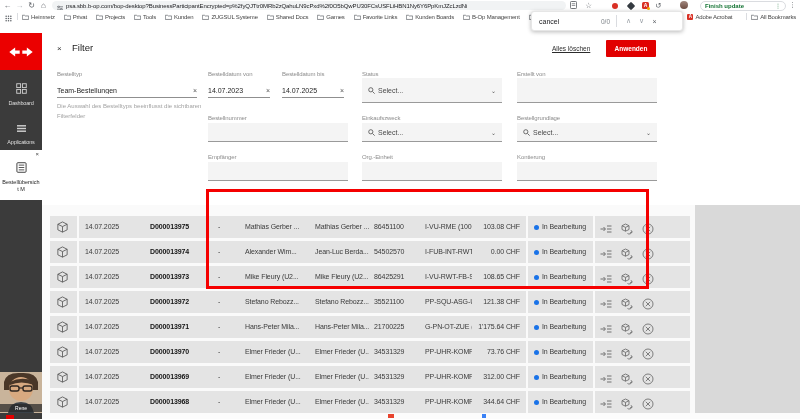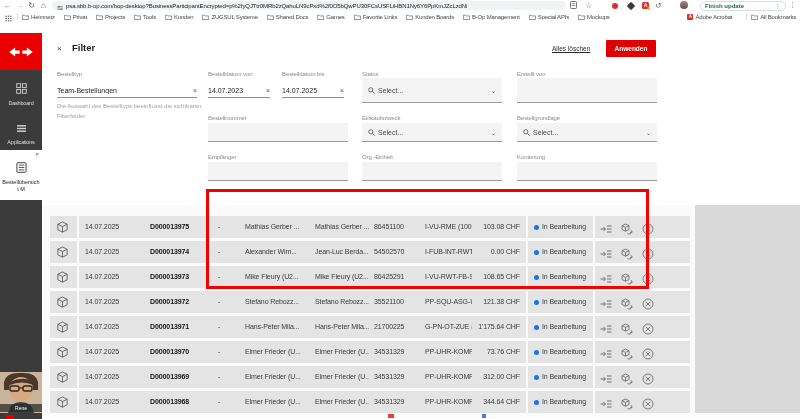--- a/index.html
+++ b/index.html
@@ -53,21 +53,21 @@
   .tile .tclose { position:absolute; right:3px; top:1px; font-size:6px; color:#444; }
   .tile .tlabel { font-size:5.5px; color:#222; word-break:break-all; line-height:1.25; padding:0 2px; margin-top:2px; }
   .suser { position:absolute; left:0; top:372px; width:42px; height:41px; z-index:6; overflow:hidden; }
   .suser svg { display:block; }
   .sname { position:absolute; left:0; bottom:1px; width:42px; background:rgba(40,40,40,.72); color:#fff; font-size:5px; text-align:center; padding:1px 0; }
   .side-redmark { position:absolute; left:6px; top:415px; width:8px; height:4px; background:#e10000; z-index:7; }
 
   
   .panel { position:absolute; left:42px; top:22px; width:758px; height:183px; background:#fff; z-index:4; }
   .f-close { position:absolute; left:15px; top:22px; font-size:8px; color:#333; }
-  .f-title { position:absolute; left:30px; top:20px; font-size:9.5px; font-weight:bold; color:#1c1c1c; }
+  .f-title { position:absolute; left:30px; top:20px; font-size:9.5px; font-weight:normal; color:#1c1c1c; }
   .clear-all { position:absolute; left:510px; top:23px; font-size:6.5px; color:#2b2b2b; text-decoration:underline; }
   .apply-btn { position:absolute; left:564px; top:18px; width:50px; height:17px; background:#e10000; color:#fff; font-size:6.5px; font-weight:bold; text-align:center; line-height:17px; border-radius:1px; }
   .flabel { position:absolute; font-size:6px; color:#8c8c8c; letter-spacing:-0.1px; }
   .ufield { position:absolute; border-bottom:1px solid #8f8f8f; height:18px; display:flex; align-items:flex-end; padding-bottom:3px; }
   .ufield .val { font-size:7px; color:#1f1f1f; flex:1; white-space:nowrap; overflow:hidden; }
   .ufield .x { font-size:7px; color:#555; flex:0 0 auto; margin-left:3px; }
   .helper { position:absolute; font-size:6px; color:#a2a2a2; line-height:1.6; }
   .boxfield { position:absolute; background:#f4f4f4; border-bottom:1px solid #9a9a9a; display:flex; align-items:center; padding:0 6px; }
   .boxfield .ph { font-size:7px; color:#4a4a4a; flex:1; margin-left:3px; }
   .boxfield .chev { font-size:6px; color:#555; flex:0 0 auto; }
@@ -250,20 +250,28 @@
       <span class="bmsep"></span>
       <span class="bm" style="margin-right:0">
         <svg width="7" height="6" viewBox="0 0 10 8">
             <path d="M0.5 1.5 h3 l1 1 h5 v5 h-9 z" fill="none" stroke="#5f6368" stroke-width="1"></path>
           </svg>
         <span class="lbl">All Bookmarks</span>
       </span>
     </div>
   </div>
 
+  <div class="findbar">
+    <input value="cancel" style="">
+    <span class="find-count">0/0</span>
+    <span class="find-div"></span>
+    <span class="find-btn">∧</span>
+    <span class="find-btn">∨</span>
+    <span class="find-btn close">×</span>
+  </div>
 
   <div class="side-dark"></div>
   <div class="logo">
     <svg width="26" height="12" viewBox="0 0 40 18">
       <path d="M11 2 L2 9 L11 16 V11.5 H18 V6.5 H11 Z" fill="#fff"></path>
       <path d="M29 2 L38 9 L29 16 V11.5 H22 V6.5 H29 Z" fill="#fff"></path>
     </svg>
   </div>
   <div class="snav" style="top:80px">
     <svg width="11" height="11" viewBox="0 0 12 12">

